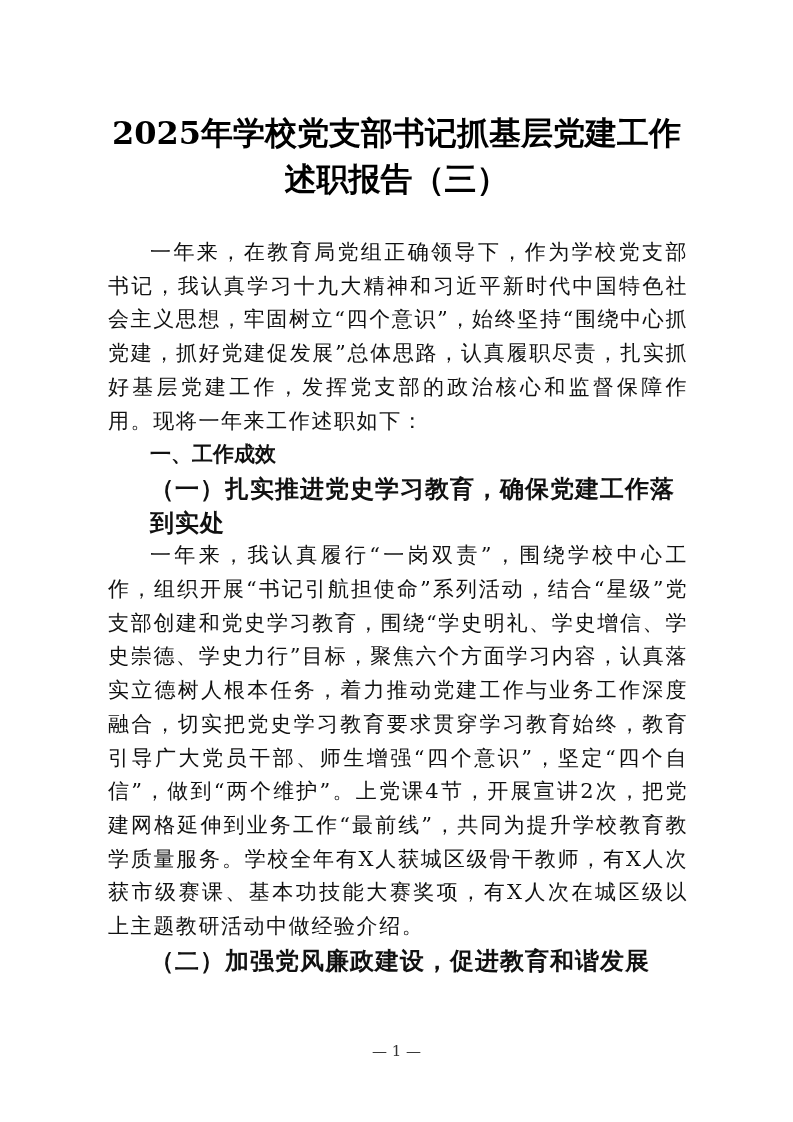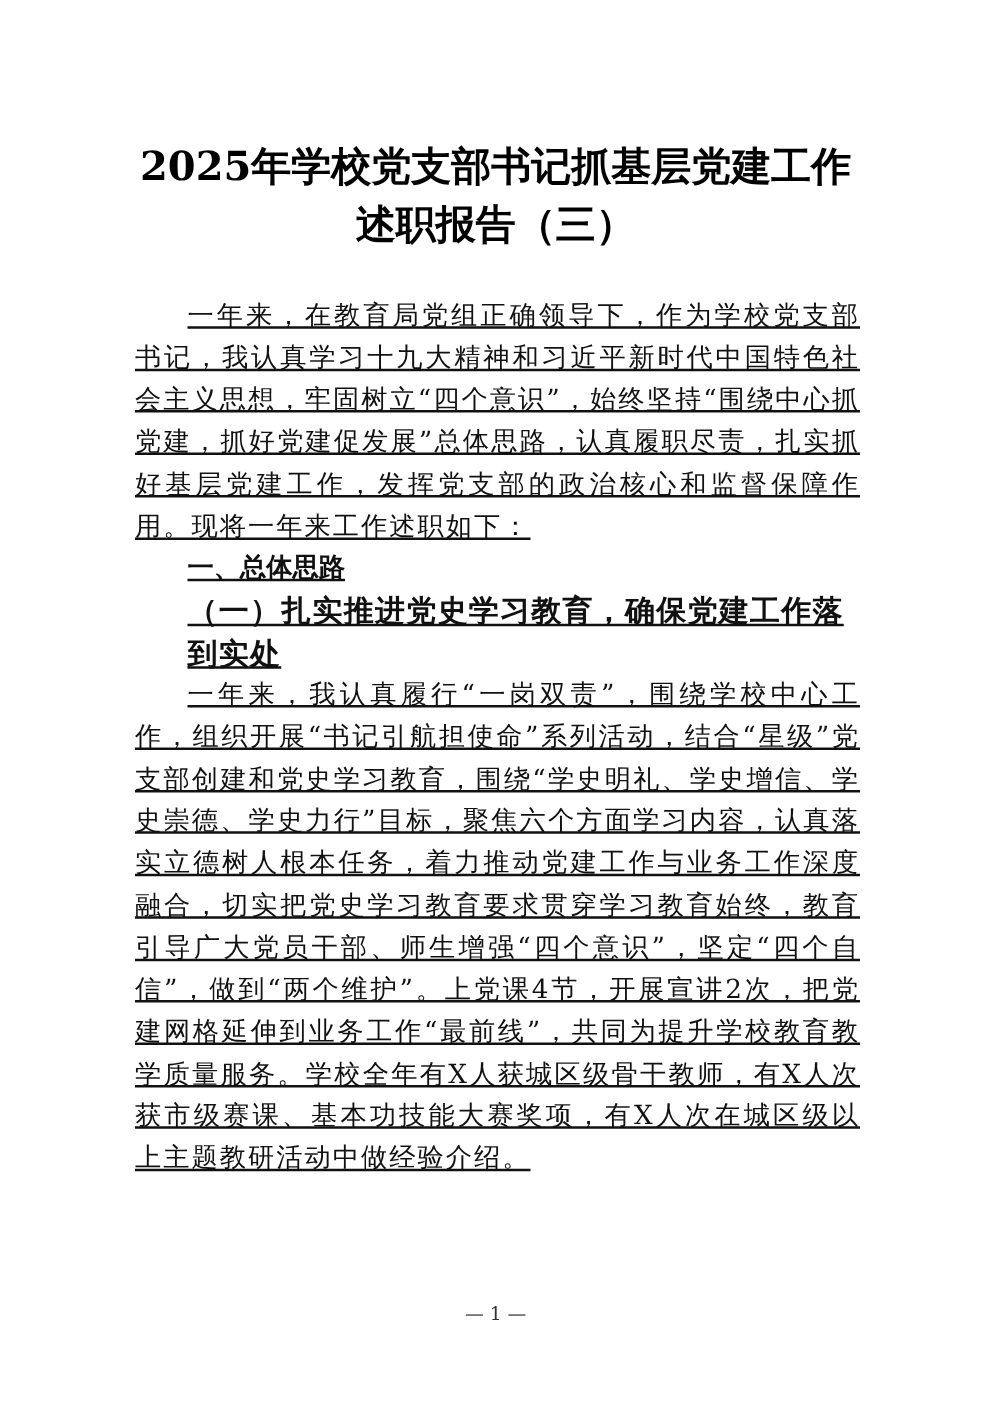--- a/index.html
+++ b/index.html
@@ -2,36 +2,37 @@
 <html><head>
 <meta charset="utf-8">
 <style>
   html,body{margin:0;padding:0;background:#fff;}
   body{width:793px;height:1122px;position:relative;overflow:hidden;
        font-family:"DejaVu Serif","Liberation Serif",serif;color:#111;}
   .page{position:absolute;left:0;top:0;width:793px;height:848px;background:#fff;}
   .title{position:absolute;left:100px;top:110px;width:593px;text-align:center;
          font-family:"DejaVu Serif","Liberation Serif",serif;font-weight:bold;
          font-size:32px;line-height:46px;letter-spacing:0px;color:#000;}
-  .body{position:absolute;left:108px;top:236px;width:580px;text-decoration:underline;}
+  .body{position:absolute;left:108px;top:236px;width:580px;}
   .p{font-size:21px;line-height:33.7px;text-indent:42px;text-align:justify;
      margin:0;letter-spacing:1.6px;}
   .h1{font-size:21px;line-height:33.7px;margin:0;padding-left:42px;font-weight:bold;
       font-family:"DejaVu Sans","Liberation Sans",sans-serif;}
   .h2{font-size:24px;line-height:33.7px;margin:0;padding-left:42px;font-weight:bold;letter-spacing:1px;}
   .footer{position:absolute;left:0;width:793px;top:1042px;text-align:center;
           font-size:15px;color:#333;}
 </style>
 </head>
 <body>
 
 <div class="page">
   <div class="title">2025年学校党支部书记抓基层党建工作述职报告（三）</div>
 
   <div class="body">
     <p class="p">一年来，在教育局党组正确领导下，作为学校党支部书记，我认真学习十九大精神和习近平新时代中国特色社会主义思想，牢固树立“四个意识”，始终坚持“围绕中心抓党建，抓好党建促发展”总体思路，认真履职尽责，扎实抓好基层党建工作，发挥党支部的政治核心和监督保障作用。现将一年来工作述职如下：</p>
-    <p class="h1">一、总体思路</p>
+    <p class="h1">一、工作成效</p>
     <p class="h2">（一）扎实推进党史学习教育，确保党建工作落到实处</p>
     <p class="p">一年来，我认真履行“一岗双责”，围绕学校中心工作，组织开展“书记引航担使命”系列活动，结合“星级”党支部创建和党史学习教育，围绕“学史明礼、学史增信、学史崇德、学史力行”目标，聚焦六个方面学习内容，认真落实立德树人根本任务，着力推动党建工作与业务工作深度融合，切实把党史学习教育要求贯穿学习教育始终，教育引导广大党员干部、师生增强“四个意识”，坚定“四个自信”，做到“两个维护”。上党课4节，开展宣讲2次，把党建网格延伸到业务工作“最前线”，共同为提升学校教育教学质量服务。学校全年有X人获城区级骨干教师，有X人次获市级赛课、基本功技能大赛奖项，有X人次在城区级以上主题教研活动中做经验介绍。</p>
+    <p class="h2">（二）加强党风廉政建设，促进教育和谐发展</p>
   </div>
 
   <div class="footer">— 1 —</div>
 </div>
 
 </body></html>

